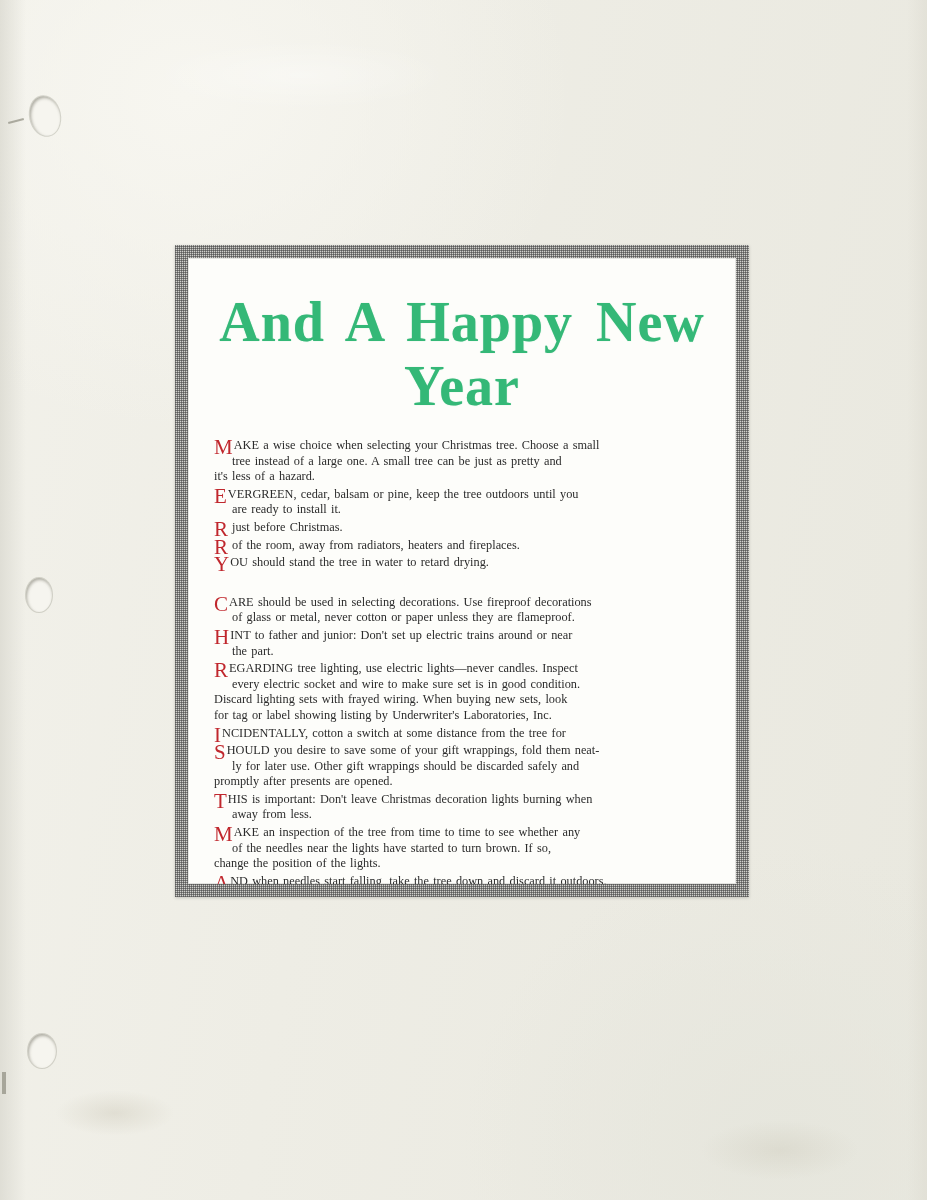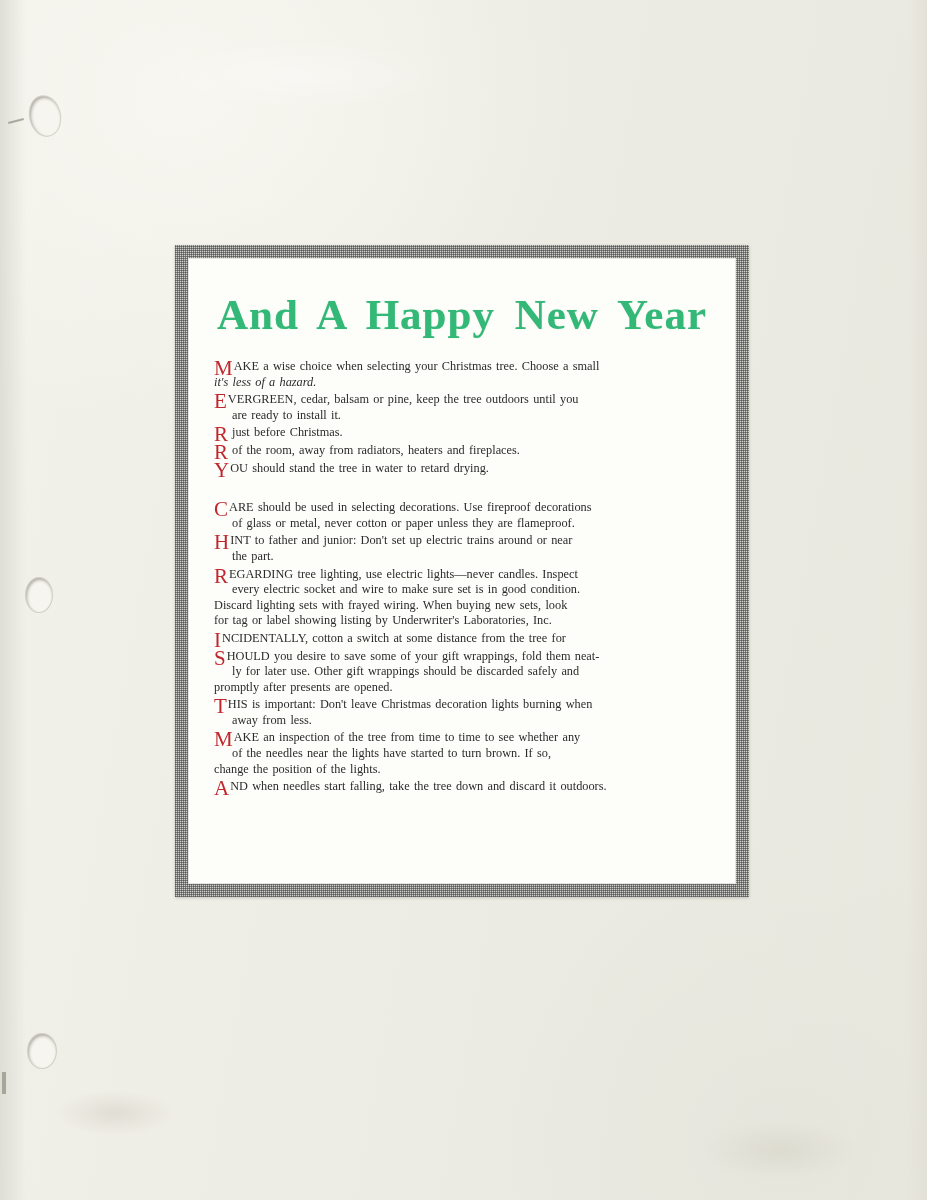--- a/index.html
+++ b/index.html
@@ -97,21 +97,21 @@
     padding: 22px 26px 0 26px;
     box-sizing: border-box;
     overflow: hidden;
   }
 
   
   #leaflet-title {
     text-align: center;
     color: #34b877;
     font-family: "Liberation Serif", serif;
-    font-size: 43px;
+    font-size: 56px;
     font-weight: bold;
     letter-spacing: 1px;
     word-spacing: 8px;
     margin: 10px 0 20px 0;
     text-shadow: 0 0 1px rgba(52,184,119,.4);
   }
 
   
   .tip-group { margin-bottom: 14px; }
 
@@ -167,21 +167,22 @@
 
   <div id="leaflet">
     <div id="leaflet-inner">
 
       <div id="leaflet-title">And  A  Happy  New  Year</div>
 
       <div class="tip-group">
           <div class="tip">
             <span class="dropcap">M</span>
             <span class="rest">AKE a wise choice when selecting your Christmas tree.  Choose a small</span>
-            <span style="display: block; font-style: italic;">it's less of a hazard.</span>
+            <span class="hang">tree instead of a large one.  A small tree can be just as pretty and</span>
+            <span style="display: block;">it's less of a hazard.</span>
           </div>
           <div class="tip">
             <span class="dropcap">E</span>
             <span class="rest">VERGREEN, cedar, balsam or pine, keep the tree outdoors until you</span>
             <span class="hang">are ready to install it.</span>
           </div>
           <div class="tip">
             <span class="dropcap">R</span>
             <span class="hang">just before Christmas.</span>
           </div>

